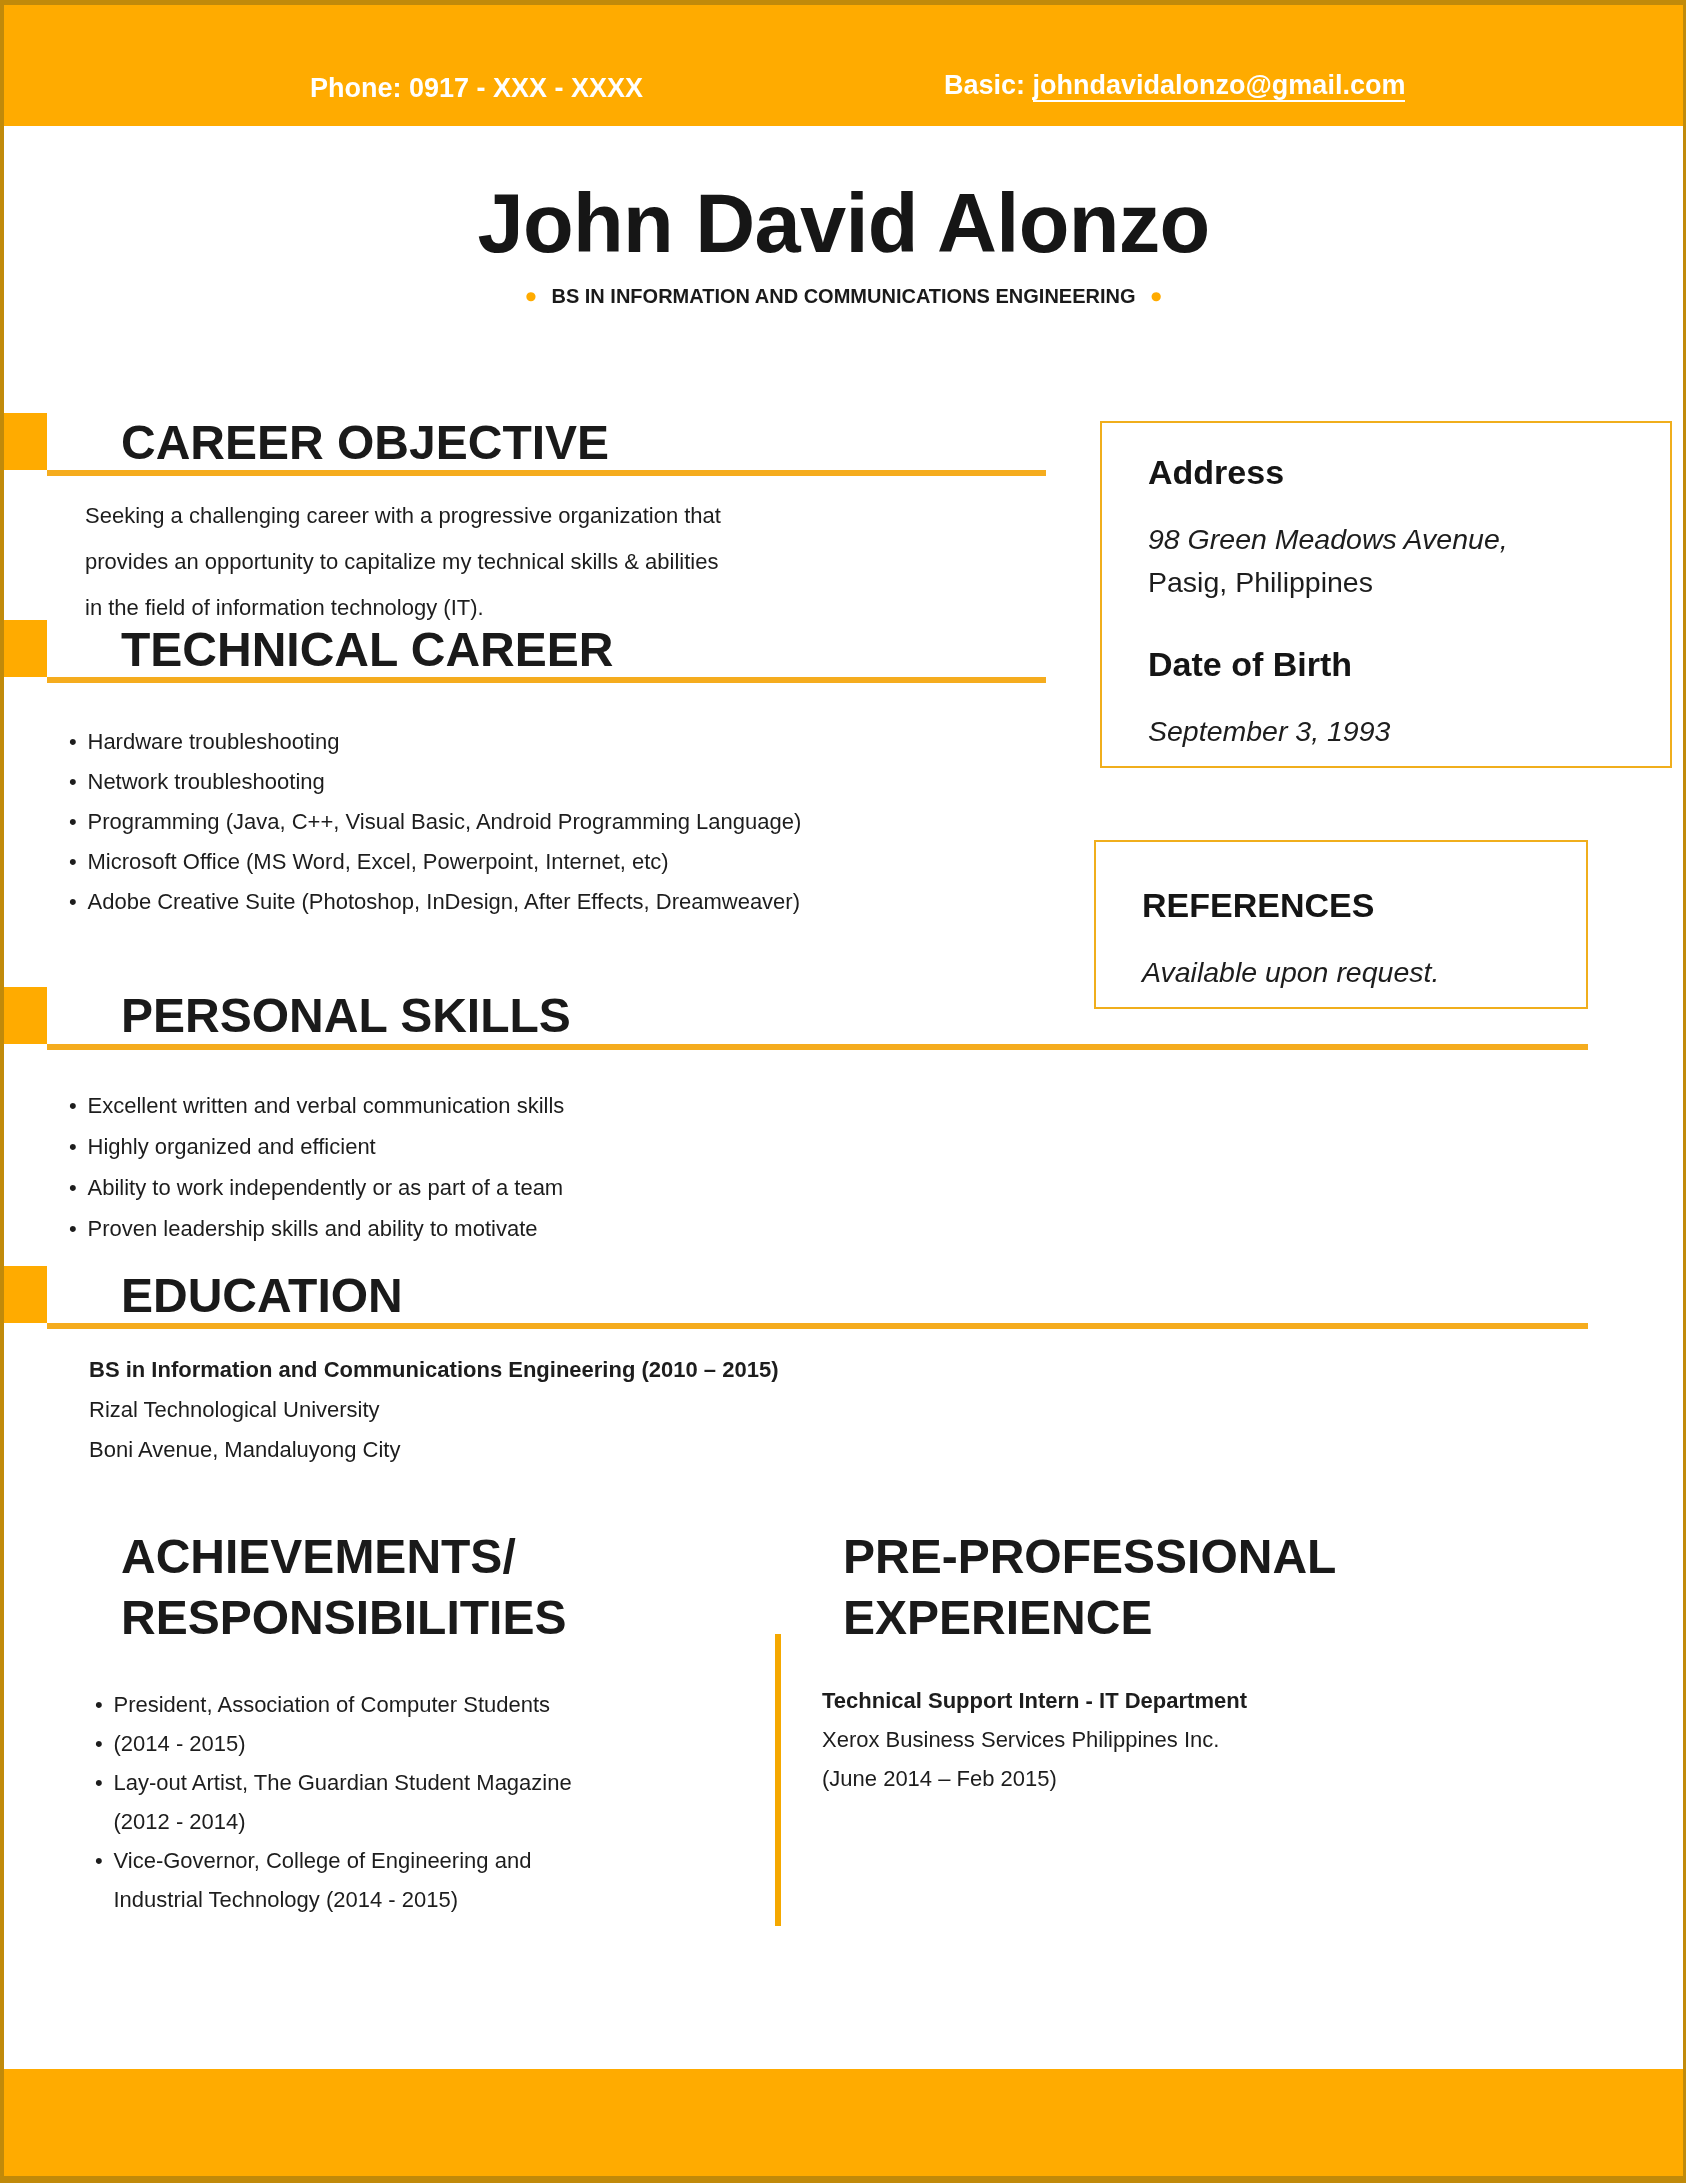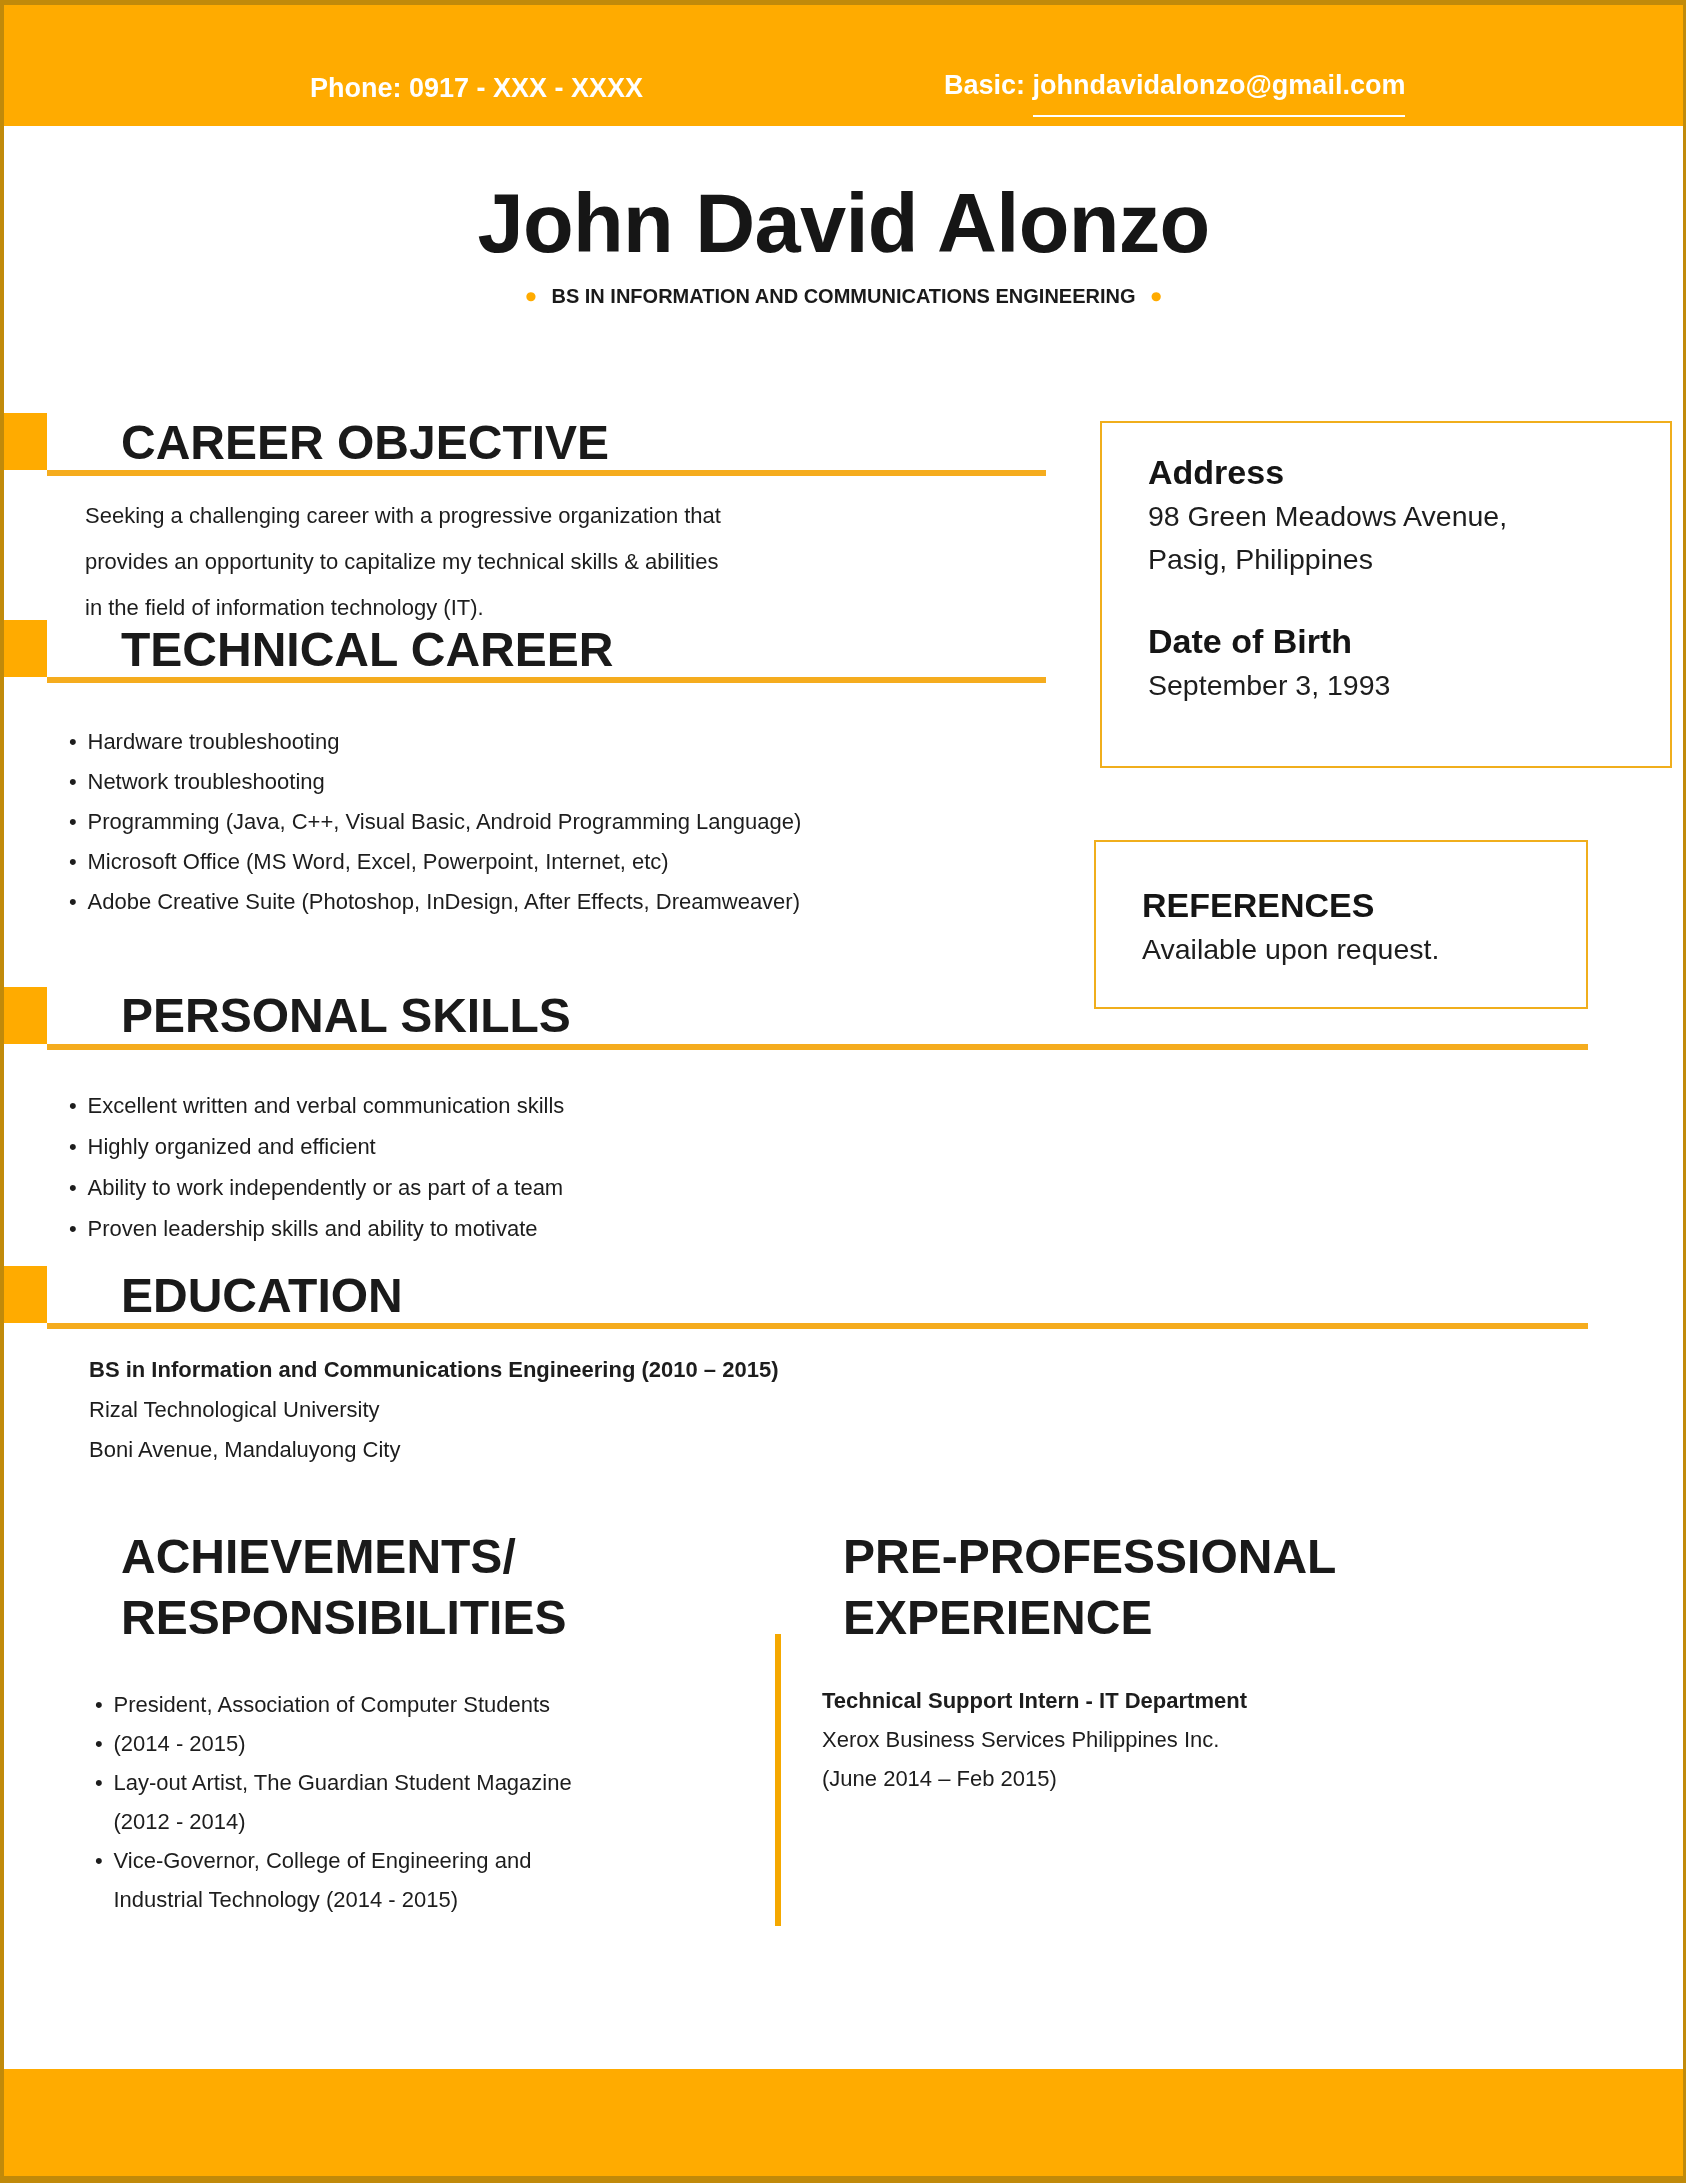--- a/index.html
+++ b/index.html
@@ -14,21 +14,21 @@
     border-right:4.3px solid #c18a0a;
     font-family:"Liberation Sans", "DejaVu Sans", sans-serif;
     color:#1d1d1d;
     overflow:hidden;
   }
   .abs { position:absolute; }
   .band { left:0; right:0; height:121px; top:0; background:#ffab00; }
   .band-text { color:#ffffff; font-size:27px; font-weight:bold; white-space:nowrap; }
   .phone { left:306px; top:68px; }
   .emailwrap { left:940px; top:65px; }
-  .email-link { color:#ffffff; text-decoration:none; border-bottom:2.8px solid #ffffff; padding-bottom:15px; }
+  .email-link { color:#ffffff; text-decoration:none; border-bottom:2.8px solid #ffffff; padding-bottom:0; }
   .name { left:0; right:0; top:171px; text-align:center; font-size:83px; font-weight:bold; color:#161616; letter-spacing:-0.7px; }
   .degree-row { left:0; right:0; top:280px; display:flex; justify-content:center; align-items:center; gap:14.2px; }
   .degree-dot { color:#ffab00; font-size:21.3px; line-height:1; }
   .degree-text { font-size:20px; font-weight:bold; color:#1a1a1a; }
   .accent-block { width:43px; height:57px; background:#ffab00; left:0; }
   .sec-title { font-size:48px; font-weight:bold; color:#1a1a1a; white-space:nowrap; }
   .underline { height:5.7px; background:#f5ac1e; left:43px; }
   .w-short { width:999px; }
   .w-long { width:1541px; }
   .body-text { font-size:22px; color:#1d1d1d; }
@@ -39,21 +39,21 @@
   .tech-list { left:65px; top:717px; line-height:40px; }
   .pers-list { left:65px; top:1080px; line-height:41px; }
   .edu { left:85px; top:1345px; line-height:40px; }
   .edu .bold { font-weight:bold; }
   .edu span { display:block; }
   .card { box-sizing:border-box; border:2.1px solid #f0ae1c; background:#ffffff; }
   .addr-card { left:1096px; top:416px; width:572px; height:347px; padding:30px 46px; }
   .ref-card  { left:1090px; top:835px; width:494px; height:169px; padding:44px 46px; }
   .card-h { font-size:34px; font-weight:bold; color:#151515; }
   .card-t { font-size:28.5px; color:#1d1d1d; line-height:43px; }
-  .mt28 { margin-top:3px; }
+  .mt28 { margin-top:26px;font-style:italic; }
   .mt64 { margin-top:41px; }
   .two-line-h { line-height:61px; }
   .ach-title { left:117px; top:1521px; }
   .exp-title { left:839px; top:1521px; }
   .divider { left:771px; top:1629px; width:6.4px; height:292px; background:#f5a800; }
   .ach-list { left:91px; top:1680px; line-height:39px; }
   .exp-block { left:818px; top:1676px; line-height:39px; width:804px; }
   .exp-block span { display:block; }
   .exp-role { font-weight:bold; }
   .exp-desc { font-style:italic; white-space:pre-line; }

